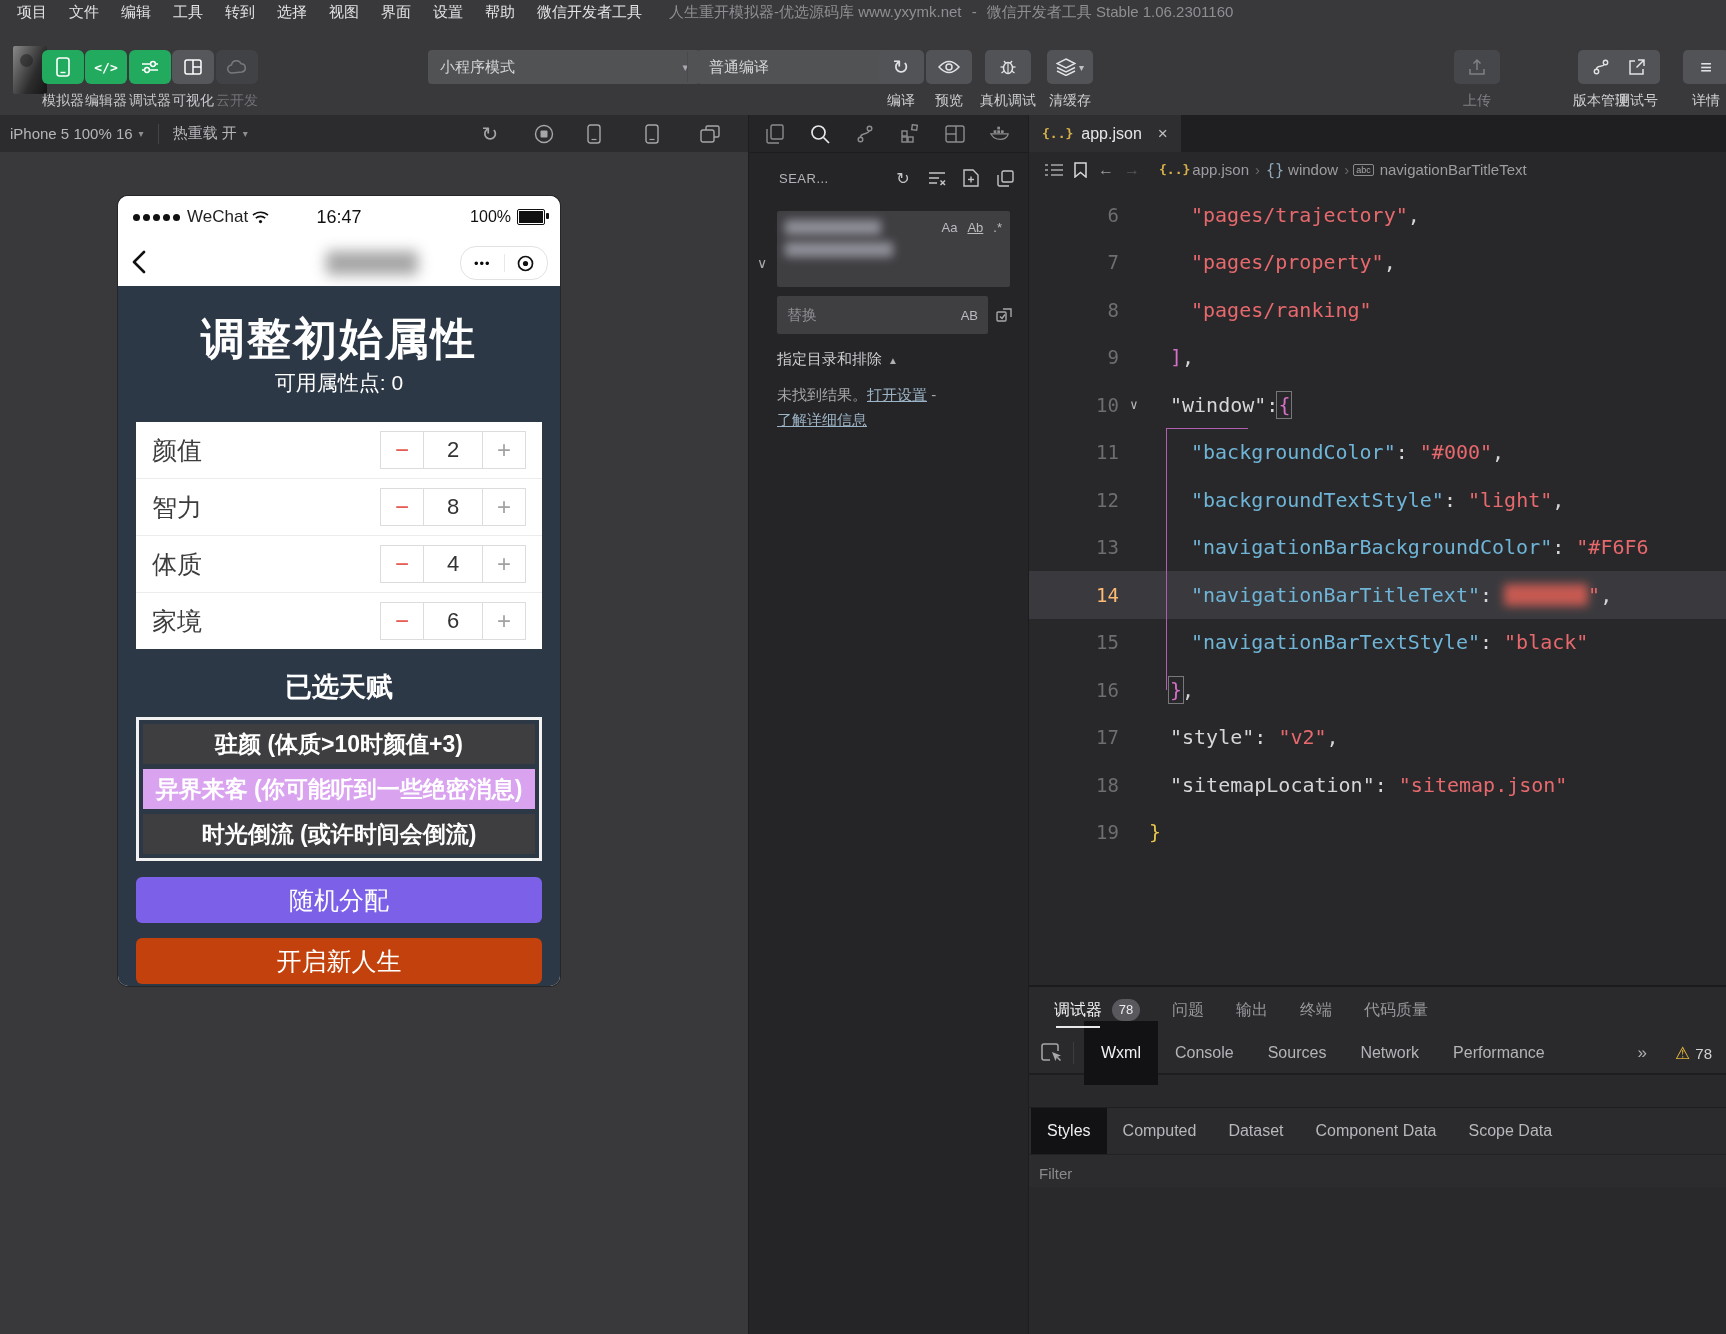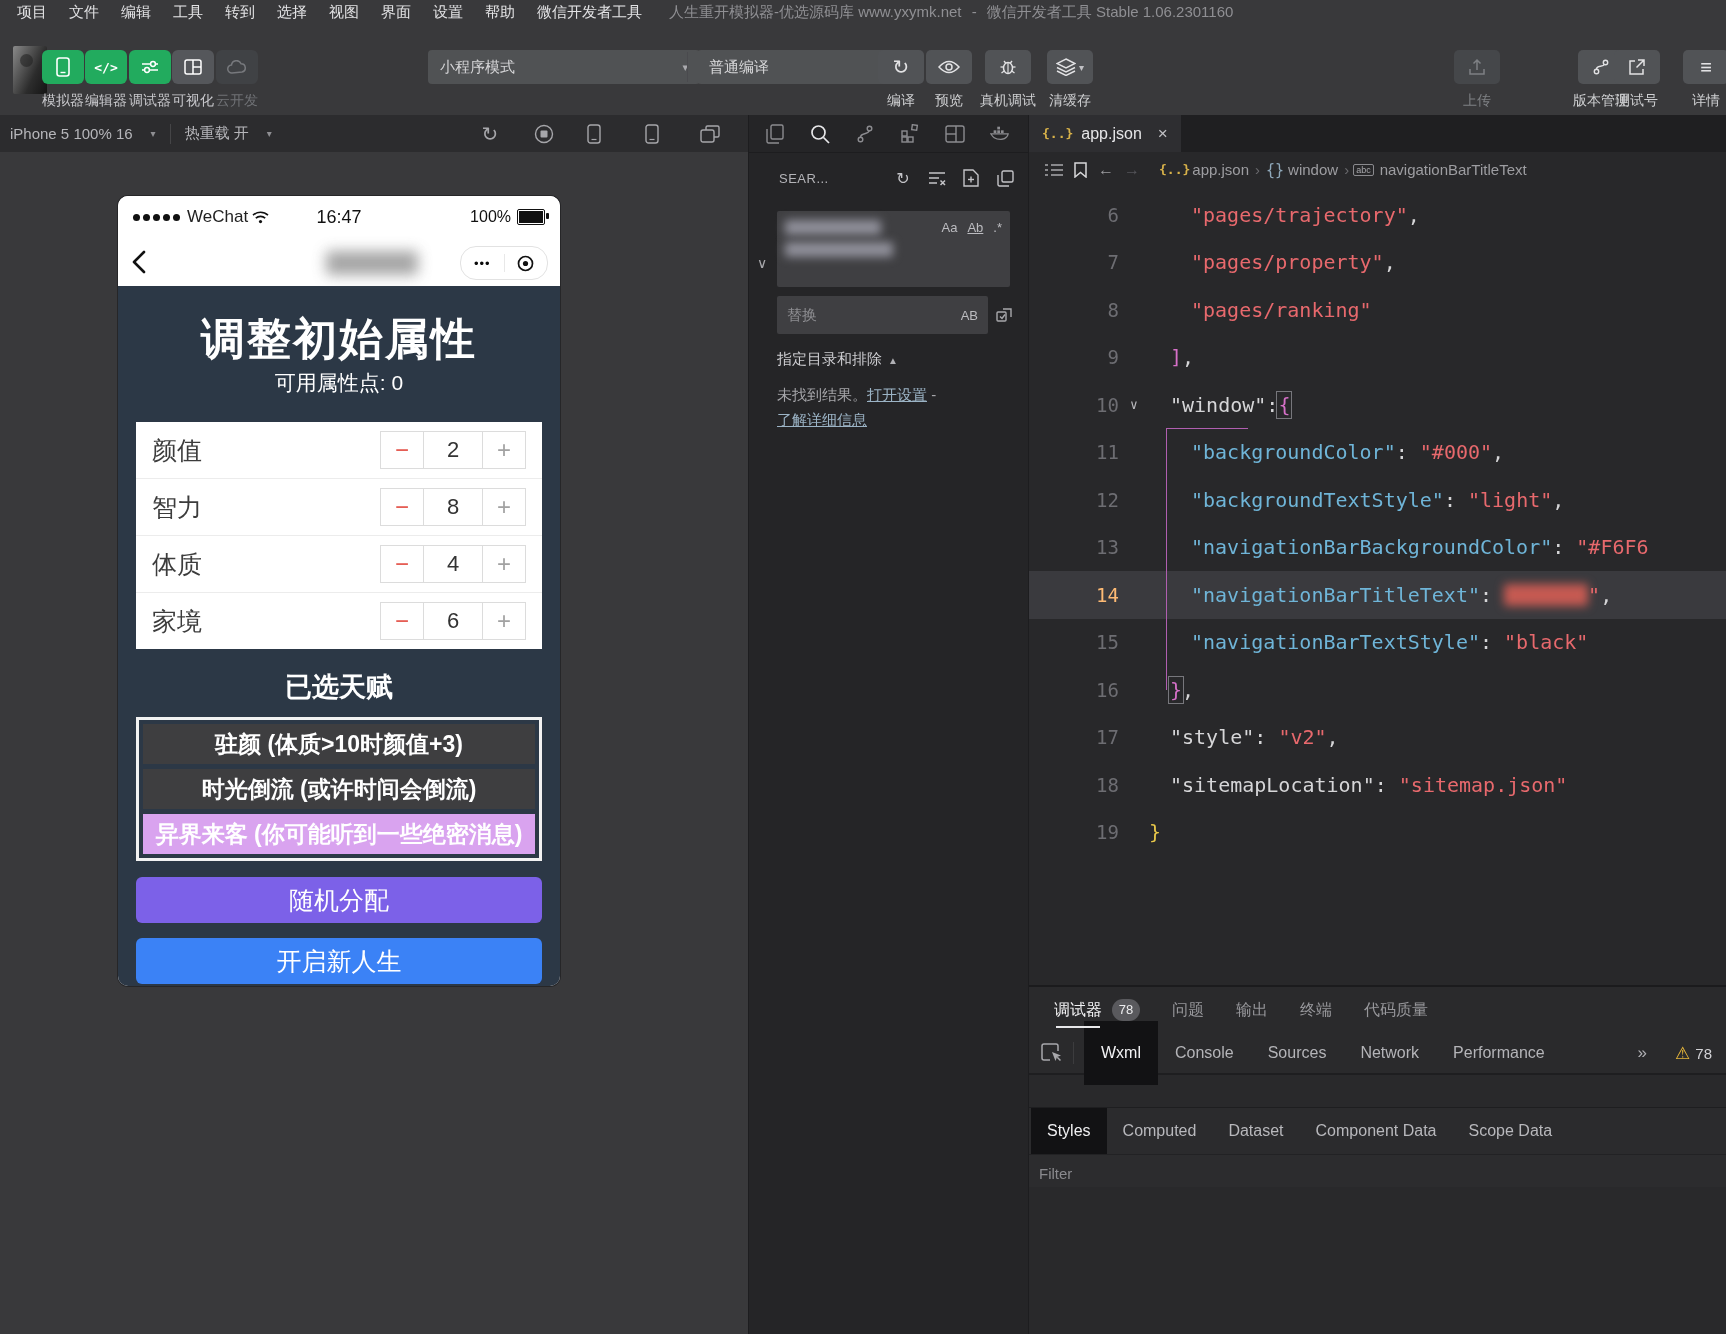--- a/index.html
+++ b/index.html
@@ -30,21 +30,21 @@
   .tb-vsep{position:absolute;top:28px;left:687px;width:1px;height:30px;background:#4a4a4e}
   .act{position:absolute;top:26px;width:64px;display:flex;flex-direction:column;align-items:center;gap:8px;cursor:pointer}
   .act .ibox{width:46px;height:34px;border-radius:5px;background:#515356;display:flex;align-items:center;justify-content:center;color:#e2e2e4;font-size:20px}
   .act .ibox.dim{background:#45474a;color:#7e8084}
   .act .lbl{font-size:14px;color:#cfd0d2;white-space:nowrap}
   .act .lbl.dim{color:#7e8084}
   .mini-caret{font-size:10px;color:#c0c0c4;margin-left:3px}
 
   
   .simbar{position:absolute;top:115px;left:0;width:748px;height:37px;background:#2c2c2e;border-bottom:1px solid #242426;display:flex;align-items:center}
-  .simsel{font-size:15px;color:#b6b6ba;display:flex;align-items:center;gap:18px;cursor:pointer}
+  .simsel{font-size:15px;color:#b6b6ba;display:flex;align-items:center;gap:6px;cursor:pointer}
   .simsel .caret{font-size:10px;color:#8e8e92}
   .simbar-sep{width:1px;height:20px;background:#454547;margin:0 14px}
   .simicon{position:absolute;top:7px;width:24px;height:24px;color:#a6a6aa;display:flex;align-items:center;justify-content:center;cursor:pointer}
 
   
   .simpanel{position:absolute;top:152px;left:0;width:748px;bottom:0;background:#39393b}
   .phone{position:absolute;left:118px;top:44px;width:442px;height:790px;border-radius:10px;overflow:hidden;background:#fff;box-shadow:0 0 0 1px #262628}
   .statusbar{height:42px;background:#fff;display:flex;align-items:center;padding:0 15px;position:relative;color:#111}
   .sigdots{display:flex;gap:3px;margin-right:7px}
   .sigdots i{width:7px;height:7px;border-radius:50%;background:#111}
@@ -71,21 +71,21 @@
   .stepper .cell{height:38px;border:1px solid #dcdcdc;display:flex;align-items:center;justify-content:center;box-sizing:border-box}
   .stepper .minus{width:44px;color:#e4574e;font-size:24px;cursor:pointer}
   .stepper .val{width:58px;border-left:none;border-right:none;font-size:22px;color:#333}
   .stepper .plus{width:44px;color:#a2a2a2;font-size:24px;cursor:pointer}
   .ttitle{margin-top:20px;font-size:27px;font-weight:600}
   .talentbox{margin-top:12px;width:392px;border:3px solid #f2f2f2;padding:4px;display:flex;flex-direction:column;gap:5px}
   .talent{height:40px;display:flex;align-items:center;justify-content:center;font-size:23px;font-weight:600;background:#3e3e40;color:#fff;white-space:nowrap;cursor:pointer}
   .talent.hl{background:#d9a3ef}
   .pbtn{margin-top:16px;width:406px;height:46px;border-radius:6px;font-size:25px;display:flex;align-items:center;justify-content:center;cursor:pointer}
   .pbtn.random{background:#7c61e8}
-  .pbtn.start{margin-top:15px;background:#3b82f6}
+  .pbtn.start{margin-top:15px;background:#c2410c}
 
   
   .sidepanel{position:absolute;left:748px;top:115px;width:281px;bottom:0;background:#252527;border-left:1px solid #1d1d1f;border-right:1px solid #1d1d1f;box-sizing:border-box}
   .side-icons{height:37px;display:flex;align-items:center;gap:25px;padding-left:16px;border-bottom:1px solid #1d1d1f;color:#8c8c90}
   .side-icons .sic{width:20px;height:20px;display:flex;align-items:center;justify-content:center;cursor:pointer}
   .side-icons .active{color:#e8e8ea}
   .sp-head{display:flex;align-items:center;margin:16px 14px 0 30px;color:#b4b4b8}
   .sp-title{font-size:13px;letter-spacing:.5px}
   .sp-acts{margin-left:auto;display:flex;gap:16px;color:#c4c4c8;align-items:center}
   .sp-acts .hic{width:18px;height:18px;display:flex;align-items:center;justify-content:center;cursor:pointer;font-size:16px}
@@ -430,22 +430,22 @@
           <span class="stepper">
             <span class="cell minus">−</span>
             <span class="cell val">6</span>
             <span class="cell plus">+</span>
           </span>
         </div>
       </div>
       <div class="ttitle">已选天赋</div>
       <div class="talentbox">
         <div class="talent">驻颜 (体质&gt;10时颜值+3)</div>
+        <div class="talent hl">异界来客 (你可能听到一些绝密消息)</div>
         <div class="talent">时光倒流 (或许时间会倒流)</div>
-        <div class="talent hl">异界来客 (你可能听到一些绝密消息)</div>
       </div>
       <div class="pbtn random">随机分配</div>
       <div class="pbtn start">开启新人生</div>
     </div>
   </div>
 </div>
 
 <div class="sidepanel">
   <div class="side-icons">
     <span class="sic">

